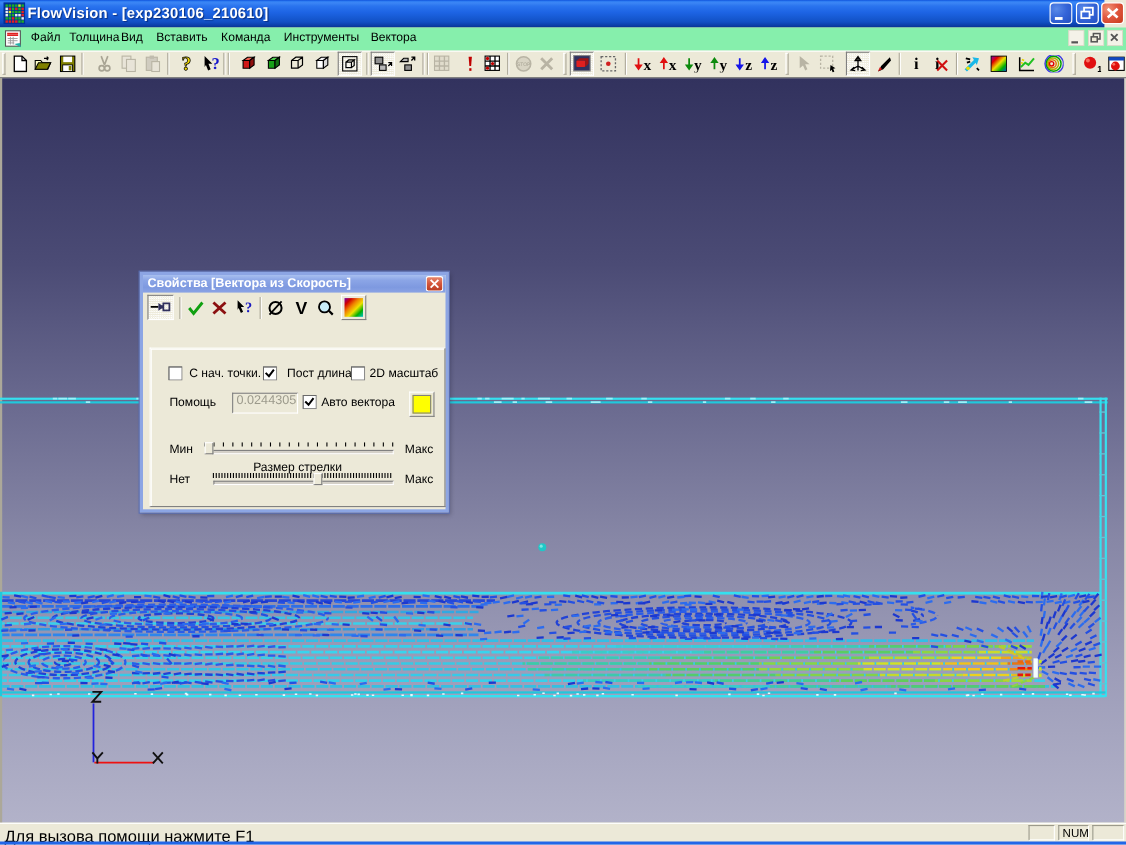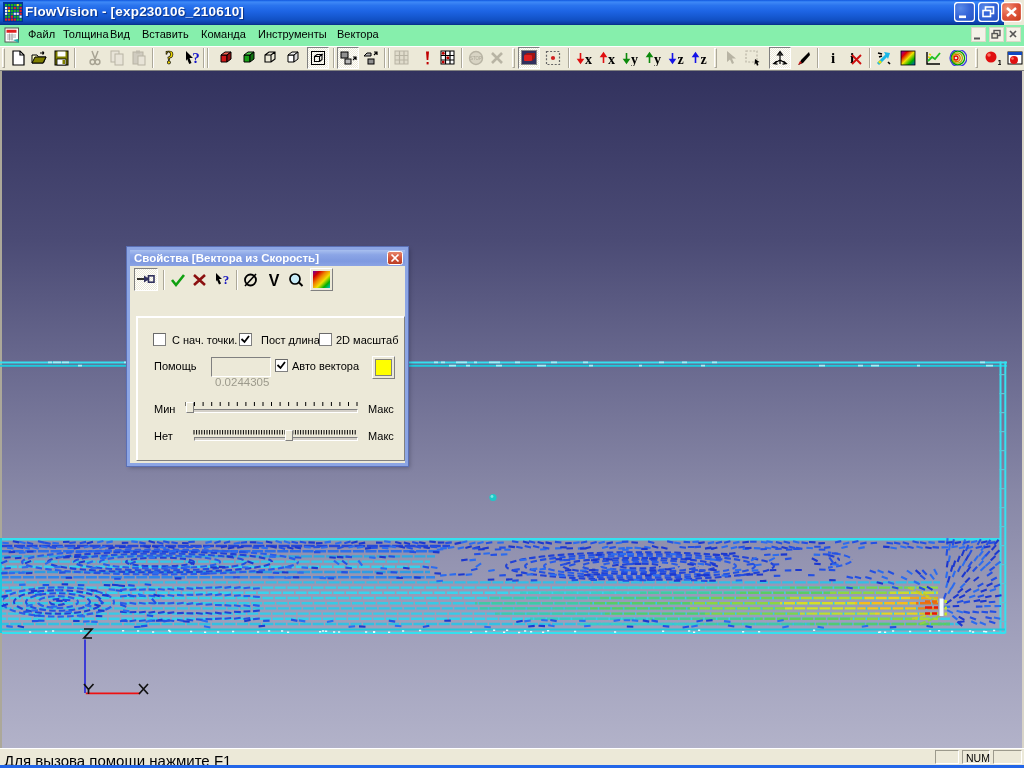--- a/index.html
+++ b/index.html
@@ -34,21 +34,21 @@
 .tab{position:absolute;top:2px;height:16px;background:#ece9d8;border:1px solid #808080;
  border-bottom:none;border-top-left-radius:3px;border-top-right-radius:3px;text-align:center;
  border-top-color:#fff;border-left-color:#fff;padding-top:1px}
 .tab.active{top:0;height:18px;z-index:3;box-shadow:0 1px 0 #ece9d8}
 #page{position:absolute;left:6px;top:66px;width:269px;height:145px;
  border:1px solid #808080;border-top-color:#fff;border-left-color:#fff;
  box-shadow:inset 1px 1px 0 #fff;font-size:11px}
 .lb{position:absolute;color:#000;font-size:11px}
 #scalefield{position:absolute;left:74px;top:40px;width:60px;height:19px;
  border:1px solid;border-color:#808080 #fff #fff #808080;background:#ece9d8;
- color:#9c9a8c;font-size:11.5px;padding:18px 0 0 3px}
+ color:#9c9a8c;font-size:11.5px;padding:0 0 0 3px}
 #colorbtn{position:absolute;left:235px;top:39px;width:23px;height:23px;border:1px solid;
  border-color:#fff #808080 #808080 #fff;background:#ece9d8;padding:2px}
 #colorbtn div{width:100%;height:100%;background:#ffff00;border:1px solid #808080}
 .track{position:absolute;height:4px;border:1px solid;border-color:#808080 #fff #fff #808080;background:#d4d0c8}
 .thumb{position:absolute;width:8px;height:11px;background:#ece9d8;border:1px solid;
  border-color:#fff #808080 #808080 #fff}
 span{white-space:nowrap}
 </style></head>
 <body>
 <div id="root">
@@ -614,20 +614,21 @@
 <div id="colorbtn">
           <div></div>
         </div>
 <span class="lb" style="left:17px;top:86px">Мин</span>
 <span class="lb" style="left:231px;top:86px">Макс</span>
 <svg style="position:absolute;left:0;top:85px" width="260" height="6" viewBox="0 0 260 6">
           <path d="M49.0 0v4M57.5 0v4M66.1 0v4M74.7 0v4M83.2 0v4M91.8 0v4M100.3 0v4M108.9 0v4M117.4 0v4M126.0 0v4M134.5 0v4M143.1 0v4M151.6 0v4M160.2 0v4M168.7 0v4M177.2 0v4M185.8 0v4M194.4 0v4M202.9 0v4M211.5 0v4M220.0 0v4" stroke="#000" stroke-width="1"></path>
         </svg>
 <div class="track" style="left:56px;top:92px;width:165px"></div>
 <div class="thumb" style="left:49px;top:85px"></div>
+<span class="lb" style="left:0;right:0;top:102px;text-align:center">Размер стрелки</span>
 <span class="lb" style="left:17px;top:113px">Нет</span>
 <span class="lb" style="left:231px;top:113px">Макс</span>
 <svg style="position:absolute;left:0;top:113px" width="260" height="6" viewBox="0 0 260 6">
           <path d="M57.0 0v4.5M59.6 0v4.5M62.2 0v4.5M64.8 0v4.5M67.4 0v4.5M70.0 0v4.5M72.6 0v4.5M75.2 0v4.5M77.8 0v4.5M80.4 0v4.5M83.0 0v4.5M85.6 0v4.5M88.2 0v4.5M90.8 0v4.5M93.4 0v4.5M96.0 0v4.5M98.6 0v4.5M101.2 0v4.5M103.8 0v4.5M106.4 0v4.5M109.0 0v4.5M111.6 0v4.5M114.2 0v4.5M116.8 0v4.5M119.4 0v4.5M122.0 0v4.5M124.6 0v4.5M127.2 0v4.5M129.8 0v4.5M132.4 0v4.5M135.0 0v4.5M137.6 0v4.5M140.2 0v4.5M142.8 0v4.5M145.4 0v4.5M148.0 0v4.5M150.6 0v4.5M153.2 0v4.5M155.8 0v4.5M158.4 0v4.5M161.0 0v4.5M163.6 0v4.5M166.2 0v4.5M168.8 0v4.5M171.4 0v4.5M174.0 0v4.5M176.6 0v4.5M179.2 0v4.5M181.8 0v4.5M184.4 0v4.5M187.0 0v4.5M189.6 0v4.5M192.2 0v4.5M194.8 0v4.5M197.4 0v4.5M200.0 0v4.5M202.6 0v4.5M205.2 0v4.5M207.8 0v4.5M210.4 0v4.5M213.0 0v4.5M215.6 0v4.5M218.2 0v4.5" stroke="#000" stroke-width="1"></path>
         </svg>
 <div class="track" style="left:57px;top:120px;width:164px"></div>
 <div class="thumb" style="left:148px;top:113px"></div>
 </div>
 </div>
 

